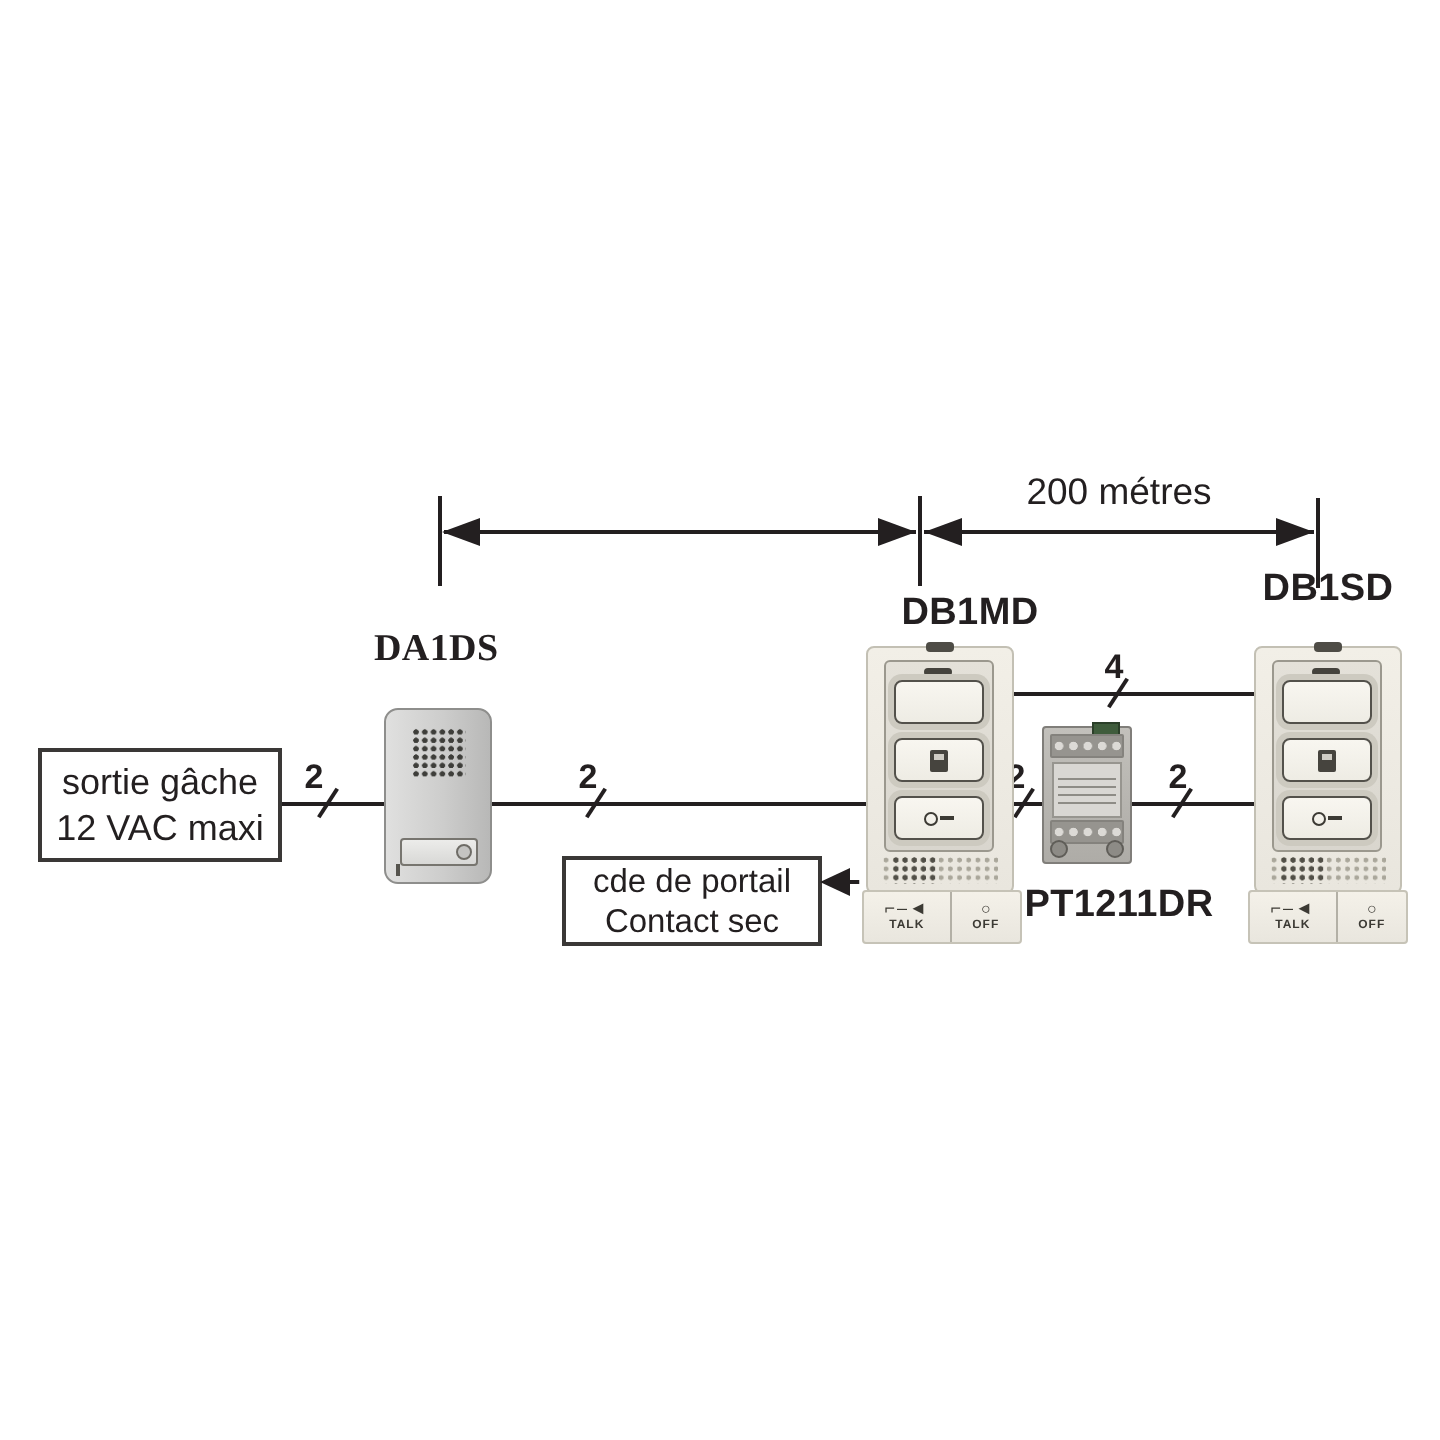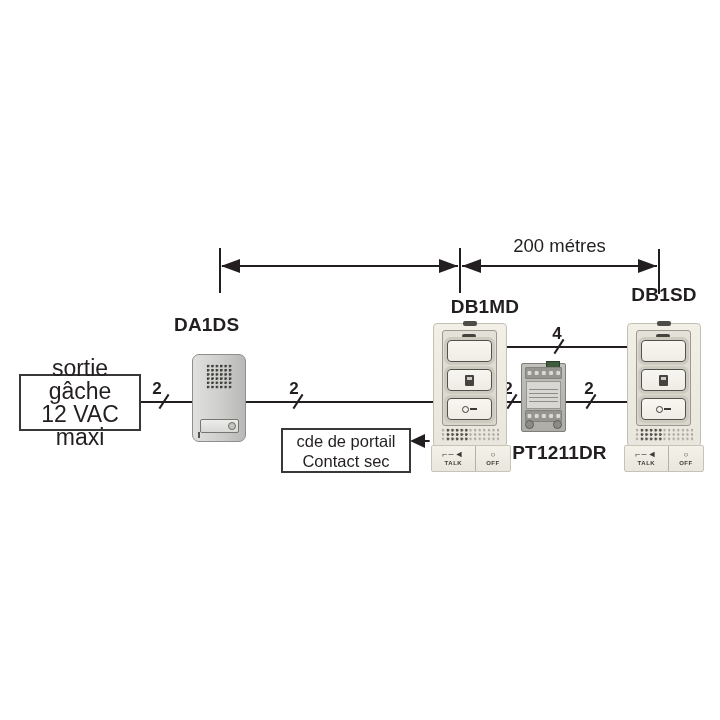--- a/index.html
+++ b/index.html
@@ -16,21 +16,21 @@
   .dimlabel sup{font-size:12px;}
 
   
   .wire{position:absolute;height:2px;background:#231f20;}
   .slash{position:absolute;width:2px;height:17px;background:#231f20;transform:rotate(33deg);}
   .wlabel{position:absolute;width:22px;text-align:center;font-size:17px;font-weight:bold;line-height:19px;}
 
   
   .notebox{position:absolute;box-sizing:border-box;border:2px solid #3a3836;background:#fff;
            display:flex;flex-direction:column;justify-content:center;text-align:center;}
-  .notebox.big{font-size:23px;line-height:23px;justify-content:center;}
+  .notebox.big{font-size:18px;line-height:23px;justify-content:center;}
   .notebox.small{font-size:16.5px;line-height:20px;}
 
   
   .devlabel{position:absolute;font-weight:bold;font-size:19px;text-align:center;letter-spacing:0.2px;}
 
   
   .dash{position:absolute;border-top:2px dashed #231f20;}
   .dash-head{position:absolute;width:0;height:0;border-right:15px solid #231f20;
              border-top:7px solid transparent;border-bottom:7px solid transparent;}
 
@@ -105,21 +105,21 @@
   <div class="ah r" style="left:439px;"></div>
 
   <div class="dline" style="left:462px;width:195px;"></div>
   <div class="ah l" style="left:462px;"></div>
   <div class="ah r" style="left:638px;"></div>
 
   <div class="dimlabel" style="left:462px;width:195px;">
     <span>200 métres</span>
   </div>
 
-  <div class="devlabel" style="left:174px;top:314px;width:72px;text-align:left;">DA1DS</div>
+  <div class="devlabel" style="left:187px;top:314px;width:72px;text-align:left;font-family:Liberation Serif, serif;">DA1DS</div>
   <div class="devlabel" style="left:429px;top:296px;width:80px;margin-left:16px;">DB1MD</div>
   <div class="devlabel" style="left:622px;top:284px;width:84px;">DB1SD</div>
   <div class="devlabel" style="left:512px;top:442px;width:95px;">PT1211DR</div>
 
   <div class="wire" style="left:141px;top:401px;width:51px;"></div>
   <div class="wire" style="left:244px;top:401px;width:189px;"></div>
   <div class="wire" style="left:505px;top:401px;width:18px;"></div>
   <div class="wire" style="left:562px;top:401px;width:66px;"></div>
   <div class="wire" style="left:505px;top:346px;width:123px;"></div>
 

